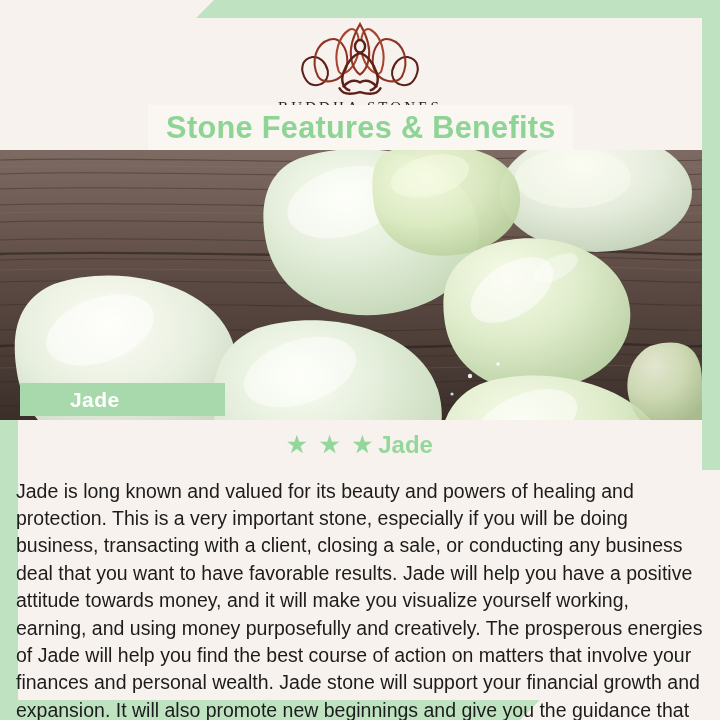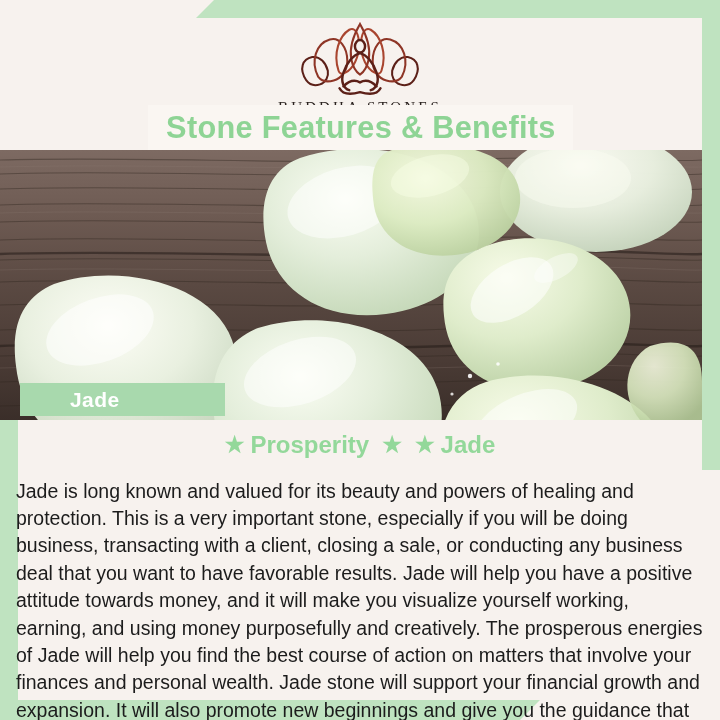--- a/index.html
+++ b/index.html
@@ -240,21 +240,20 @@
     <span class="title-text">Stone Features &amp; Benefits</span>
   </div>
 
   <div class="jade-label">
     <span class="jade-text">Jade</span>
   </div>
 
   <div class="benefits">
     <span class="benefit">
       <span class="star">★</span>
-      <span>Prosperity</span>
     </span>
     <span class="benefit">
       <span class="star">★</span>
     </span>
     <span class="benefit">
       <span class="star">★</span>
       <span>Jade</span>
     </span>
   </div>
 

